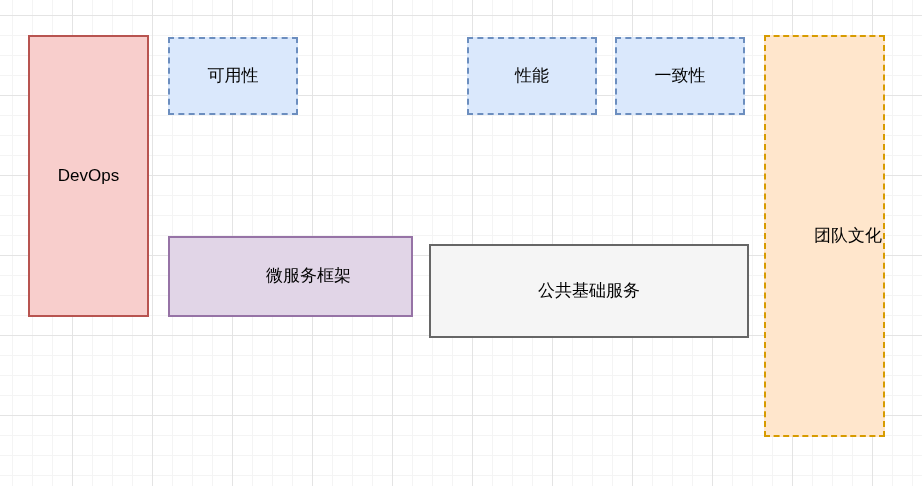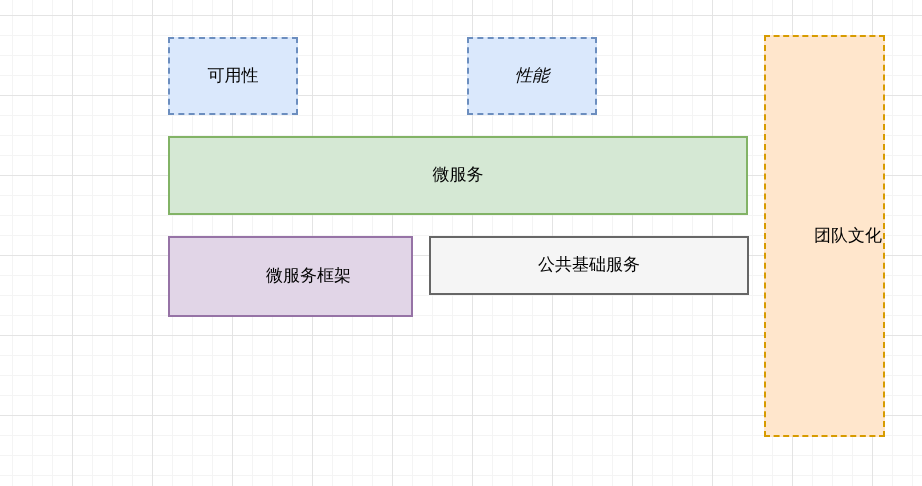--- a/index.html
+++ b/index.html
@@ -41,43 +41,46 @@
   .node.dashed { border-style: dashed; }
 
   
   .n-devops        { left: 28px;  top: 35px;  width: 121px; height: 282px; }
   .n-availability  { left: 168px; top: 37px;  width: 130px; height: 78px;  }
   .n-scalability   { left: 317px; top: 37px;  width: 130px; height: 78px;  }
   .n-performance   { left: 467px; top: 37px;  width: 130px; height: 78px;  }
   .n-consistency   { left: 615px; top: 37px;  width: 130px; height: 78px;  }
   .n-microservices { left: 168px; top: 136px; width: 580px; height: 79px;  }
   .n-framework     { left: 168px; top: 236px; width: 245px; height: 81px;  }
-  .n-common        { left: 429px; top: 236px; width: 320px; height: 59px;  }
+  .n-common        { left: 429px; top: 244px; width: 320px; height: 94px;  }
   .n-agile         { left: 27px;  top: 336px; width: 721px; height: 100px; }
   .n-culture       { left: 764px; top: 35px;  width: 121px; height: 402px; }
 </style>
 </head>
 <body>
 
 <div class="canvas">
 
+  <div class="node n-devops" style="background-color: rgb(248, 206, 204); border-color: rgb(184, 84, 80);">
+    <span>DevOps</span>
+  </div>
 
   <div class="node dashed n-availability" style="background-color: rgb(218, 232, 252); border-color: rgb(108, 142, 191);">
     <span>可用性</span>
   </div>
 
 
-  <div class="node dashed n-performance" style="background-color: rgb(218, 232, 252); border-color: rgb(108, 142, 191); font-style: italic;">
+  <div class="node dashed n-performance" style="background-color: rgb(218, 232, 252); border-color: rgb(108, 142, 191);">
     <span>性能</span>
   </div>
 
+  <div class="node dashed n-consistency" style="background-color: rgb(218, 232, 252); border-color: rgb(108, 142, 191);">
+    <span>一致性</span>
+  </div>
 
-  <div class="node n-microservices" style="background-color: rgb(213, 232, 212); border-color: rgb(130, 179, 102);">
-    <span>微服务</span>
-  </div>
 
   <div class="node n-framework" style="background-color: rgb(225, 213, 231); border-color: rgb(150, 115, 166); padding-left: 36px;">
     <span>微服务框架</span>
   </div>
 
   <div class="node n-common" style="background-color: rgb(245, 245, 245); border-color: rgb(102, 102, 102);">
     <span>公共基础服务</span>
   </div>
 
 

